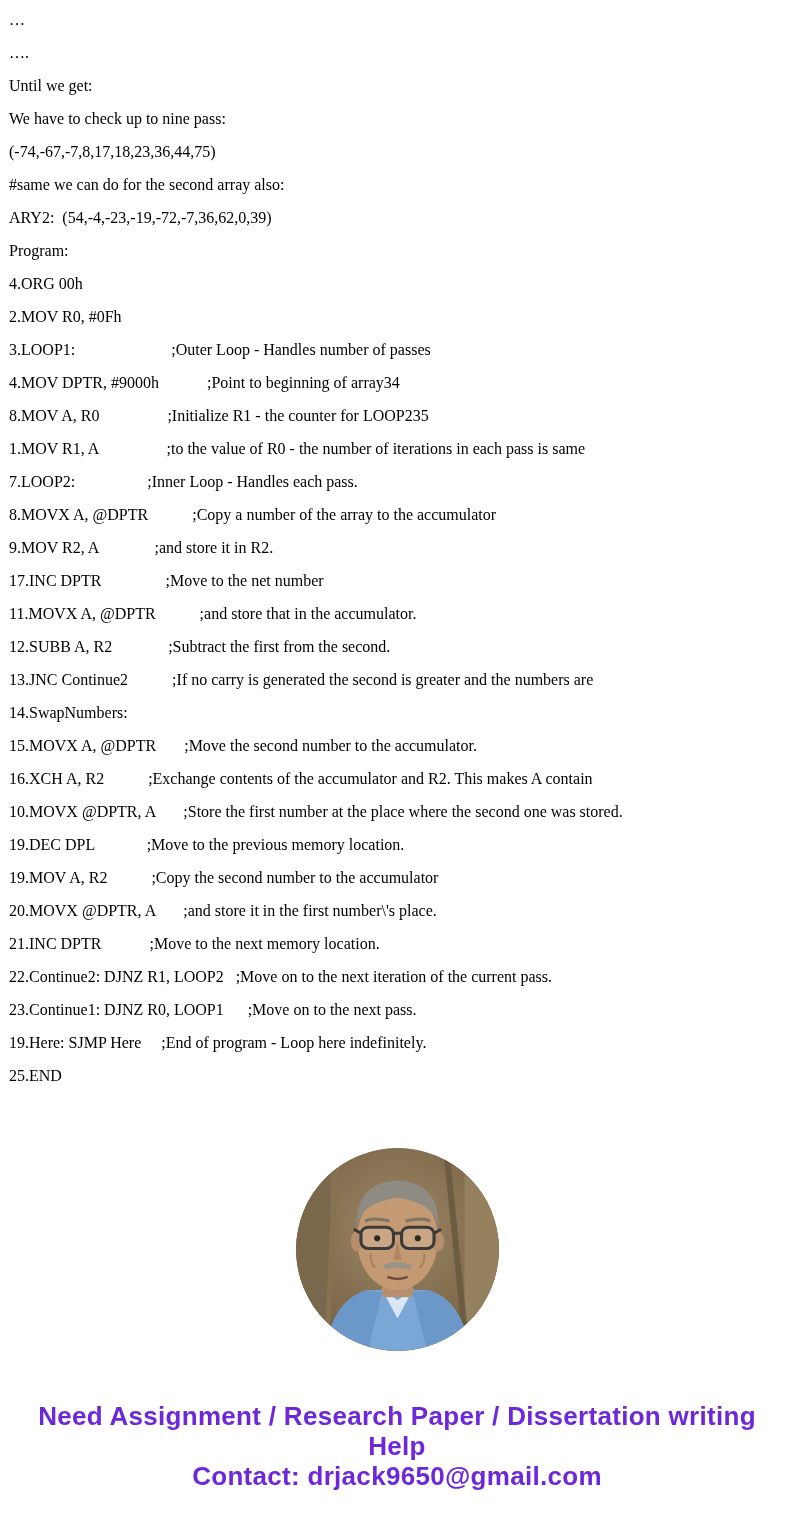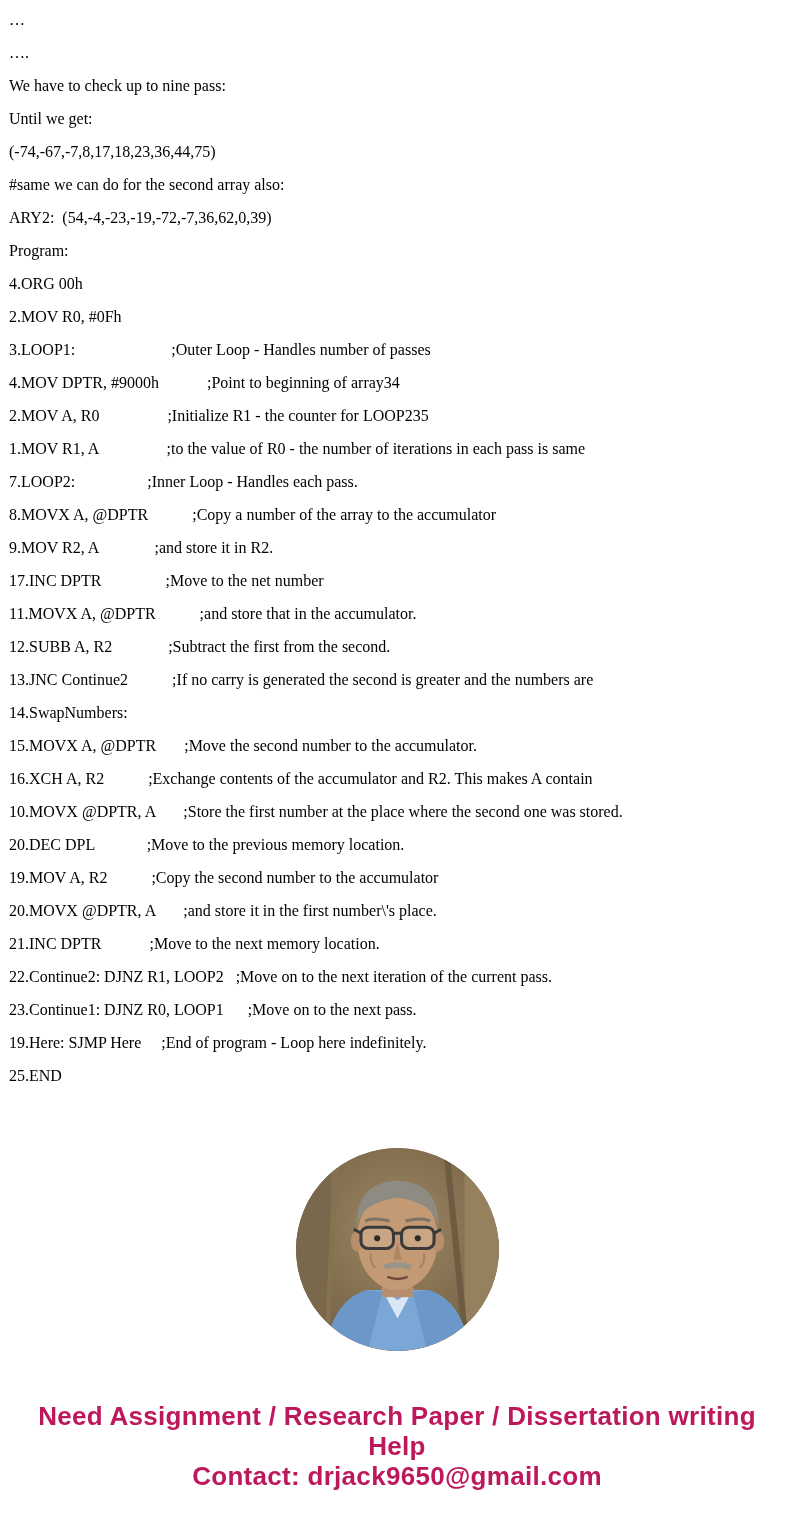--- a/index.html
+++ b/index.html
@@ -35,57 +35,57 @@
     background: #8d7a5c;
   }
   .footer {
     margin: 50px auto 0 auto;
     max-width: 760px;
     text-align: center;
     font-family: "Liberation Sans", sans-serif;
     font-weight: 700;
     font-size: 26px;
     line-height: 30px;
-    color: #be185d;
+    color: #6d28d9;
     letter-spacing: 0.3px;
   }
   .footer .footer-line { display: block; }
 </style>
 </head>
 <body>
 
 <div class="page">
 
   <div class="text-block">
       <div class="line">…</div>
       <div class="line">….</div>
+      <div class="line">Until we get:</div>
       <div class="line">We have to check up to nine pass:</div>
-      <div class="line">Until we get:</div>
       <div class="line">(-74,-67,-7,8,17,18,23,36,44,75)</div>
       <div class="line">#same we can do for the second array also:</div>
       <div class="line">ARY2:  (54,-4,-23,-19,-72,-7,36,62,0,39)</div>
       <div class="line">Program:</div>
       <div class="line">4.ORG 00h</div>
       <div class="line">2.MOV R0, #0Fh</div>
       <div class="line">3.LOOP1:                        ;Outer Loop - Handles number of passes</div>
       <div class="line">4.MOV DPTR, #9000h            ;Point to beginning of array34</div>
-      <div class="line">2.MOV A, R0                 ;Initialize R1 - the counter for LOOP235</div>
+      <div class="line">8.MOV A, R0                 ;Initialize R1 - the counter for LOOP235</div>
       <div class="line">1.MOV R1, A                 ;to the value of R0 - the number of iterations in each pass is same</div>
       <div class="line">7.LOOP2:                  ;Inner Loop - Handles each pass.</div>
       <div class="line">8.MOVX A, @DPTR           ;Copy a number of the array to the accumulator</div>
       <div class="line">9.MOV R2, A              ;and store it in R2.</div>
       <div class="line">17.INC DPTR                ;Move to the net number</div>
       <div class="line">11.MOVX A, @DPTR           ;and store that in the accumulator.</div>
       <div class="line">12.SUBB A, R2              ;Subtract the first from the second.</div>
       <div class="line">13.JNC Continue2           ;If no carry is generated the second is greater and the numbers are</div>
       <div class="line">14.SwapNumbers:</div>
       <div class="line">15.MOVX A, @DPTR       ;Move the second number to the accumulator.</div>
       <div class="line">16.XCH A, R2           ;Exchange contents of the accumulator and R2. This makes A contain</div>
       <div class="line">10.MOVX @DPTR, A       ;Store the first number at the place where the second one was stored.</div>
-      <div class="line">20.DEC DPL             ;Move to the previous memory location.</div>
+      <div class="line">19.DEC DPL             ;Move to the previous memory location.</div>
       <div class="line">19.MOV A, R2           ;Copy the second number to the accumulator</div>
       <div class="line">20.MOVX @DPTR, A       ;and store it in the first number\'s place.</div>
       <div class="line">21.INC DPTR            ;Move to the next memory location.</div>
       <div class="line">22.Continue2: DJNZ R1, LOOP2   ;Move on to the next iteration of the current pass.</div>
       <div class="line">23.Continue1: DJNZ R0, LOOP1      ;Move on to the next pass.</div>
       <div class="line">19.Here: SJMP Here     ;End of program - Loop here indefinitely.</div>
       <div class="line">25.END</div>
     </div>
 
   <div class="photo-wrap">

